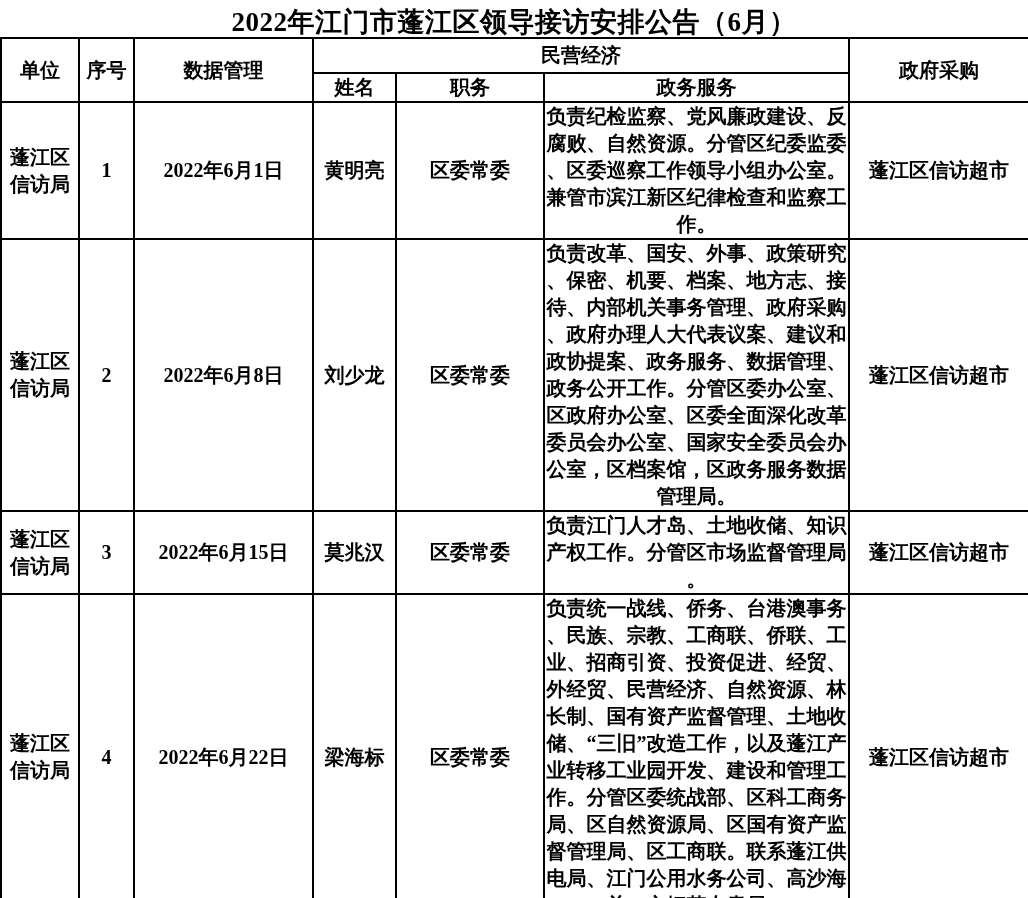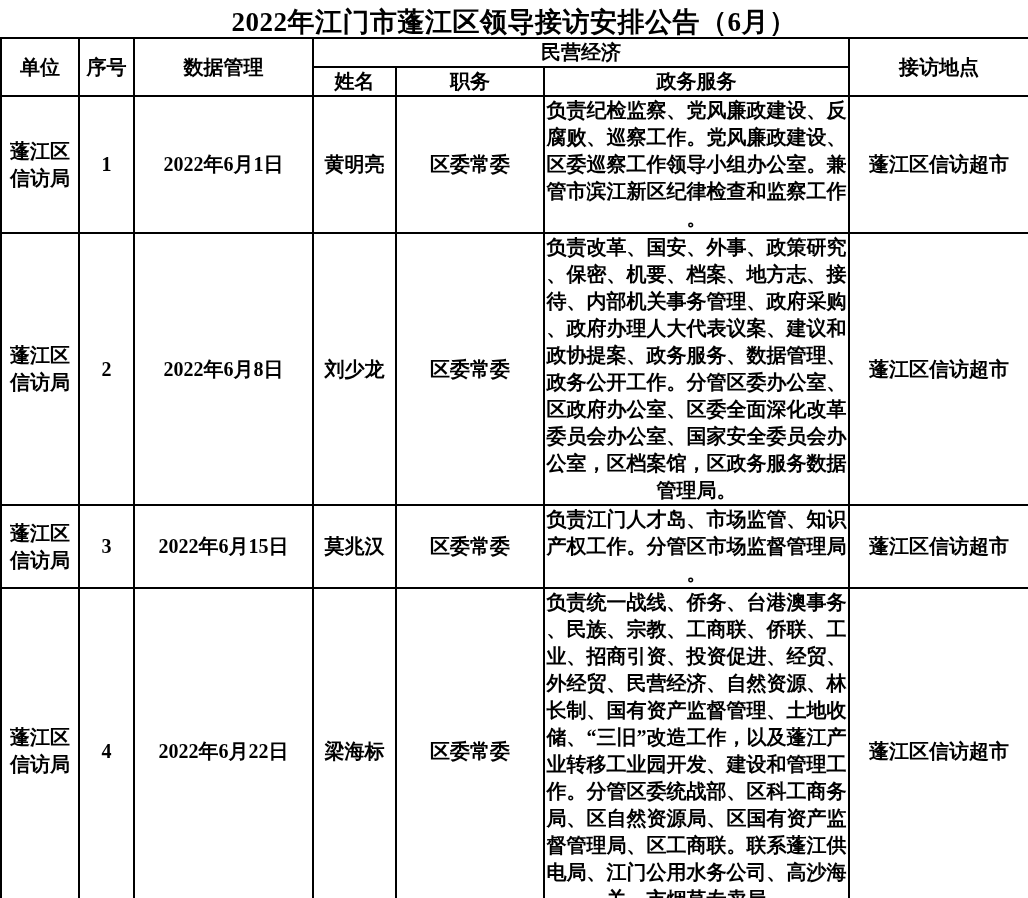--- a/index.html
+++ b/index.html
@@ -35,21 +35,21 @@
     border: 2px solid #000000;
     font-weight: bold;
     text-align: center;
     vertical-align: middle;
     padding: 0;
     font-size: 20px;
     line-height: 27px;
     overflow: hidden;
   }
   
-  tr.hr1 { height: 29px; }
+  tr.hr1 { height: 35px; }
   tr.hr2 { height: 28px; }
   
   tr.r1 { height: 100px; }
   tr.r2 { height: 230px; }
   tr.r3 { height: 59px; }
   tr.r4 { height: 278px; }
   td.unit { padding: 0 2px; border-radius: 12px; }
   td.duties {
     text-align: justify;
     text-justify: inter-character;
@@ -76,54 +76,54 @@
       <col style="width:148px">
       <col style="width:305px">
       <col style="width:180px">
     </colgroup>
     <thead>
       <tr class="hr1">
         <th rowspan="2">单位</th>
         <th rowspan="2">序号</th>
         <th rowspan="2">数据管理</th>
         <th colspan="3">民营经济</th>
-        <th rowspan="2">接访地点</th>
+        <th rowspan="2">政府采购</th>
       </tr>
       <tr class="hr2">
         <th>姓名</th>
         <th>职务</th>
         <th>政务服务</th>
       </tr>
     </thead>
     <tbody>
       <tr class="r1">
         <td class="unit">蓬江区信访局</td>
         <td>1</td>
         <td>2022年6月1日</td>
         <td>黄明亮</td>
         <td>区委常委</td>
-        <td class="duties">负责纪检监察、党风廉政建设、反腐败、巡察工作。党风廉政建设、区委巡察工作领导小组办公室。兼管市滨江新区纪律检查和监察工作。</td>
+        <td class="duties">负责纪检监察、党风廉政建设、反腐败、自然资源。分管区纪委监委、区委巡察工作领导小组办公室。兼管市滨江新区纪律检查和监察工作。</td>
         <td>蓬江区信访超市</td>
       </tr>
       <tr class="r2">
         <td class="unit">蓬江区信访局</td>
         <td>2</td>
         <td>2022年6月8日</td>
         <td>刘少龙</td>
         <td>区委常委</td>
         <td class="duties">负责改革、国安、外事、政策研究、保密、机要、档案、地方志、接待、内部机关事务管理、政府采购、政府办理人大代表议案、建议和政协提案、政务服务、数据管理、政务公开工作。分管区委办公室、区政府办公室、区委全面深化改革委员会办公室、国家安全委员会办公室，区档案馆，区政务服务数据管理局。</td>
         <td>蓬江区信访超市</td>
       </tr>
       <tr class="r3">
         <td class="unit">蓬江区信访局</td>
         <td>3</td>
         <td>2022年6月15日</td>
         <td>莫兆汉</td>
         <td>区委常委</td>
-        <td class="duties">负责江门人才岛、市场监管、知识产权工作。分管区市场监督管理局。</td>
+        <td class="duties">负责江门人才岛、土地收储、知识产权工作。分管区市场监督管理局。</td>
         <td>蓬江区信访超市</td>
       </tr>
       <tr class="r4">
         <td class="unit">蓬江区信访局</td>
         <td>4</td>
         <td>2022年6月22日</td>
         <td>梁海标</td>
         <td>区委常委</td>
         <td class="duties">负责统一战线、侨务、台港澳事务、民族、宗教、工商联、侨联、工业、招商引资、投资促进、经贸、外经贸、民营经济、自然资源、林长制、国有资产监督管理、土地收储、“三旧”改造工作，以及蓬江产业转移工业园开发、建设和管理工作。分管区委统战部、区科工商务局、区自然资源局、区国有资产监督管理局、区工商联。联系蓬江供电局、江门公用水务公司、高沙海关、市烟草专卖局。</td>
         <td>蓬江区信访超市</td>

